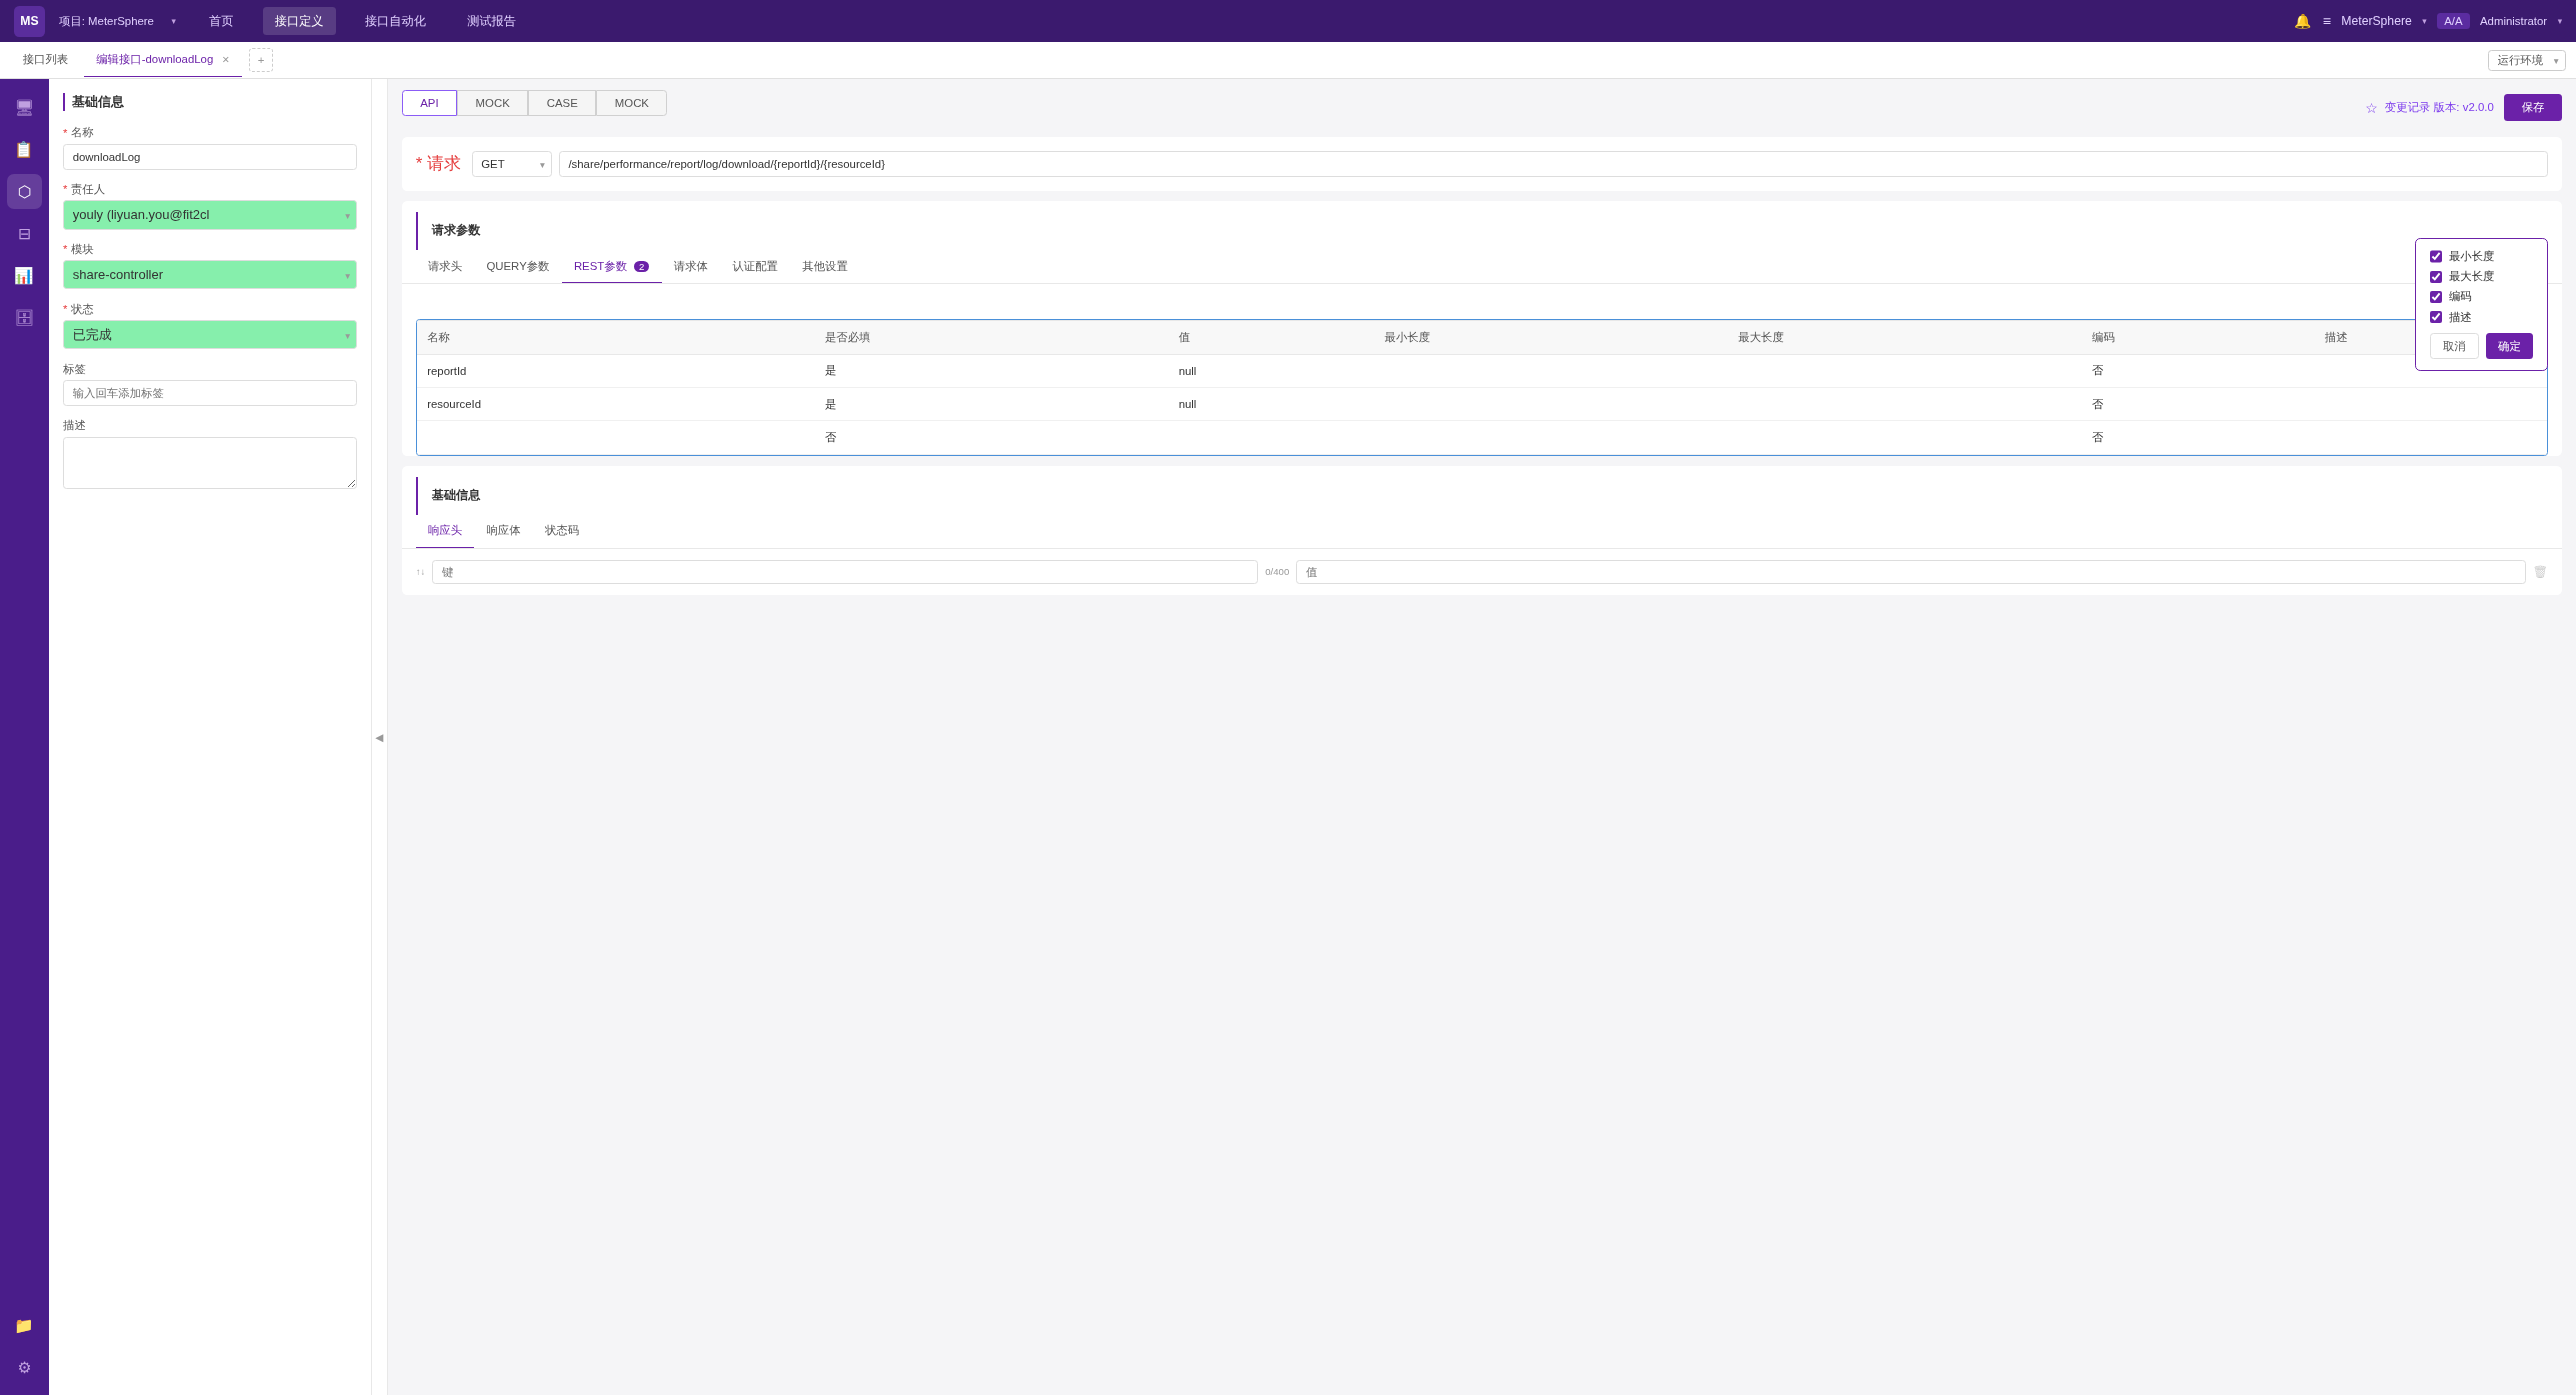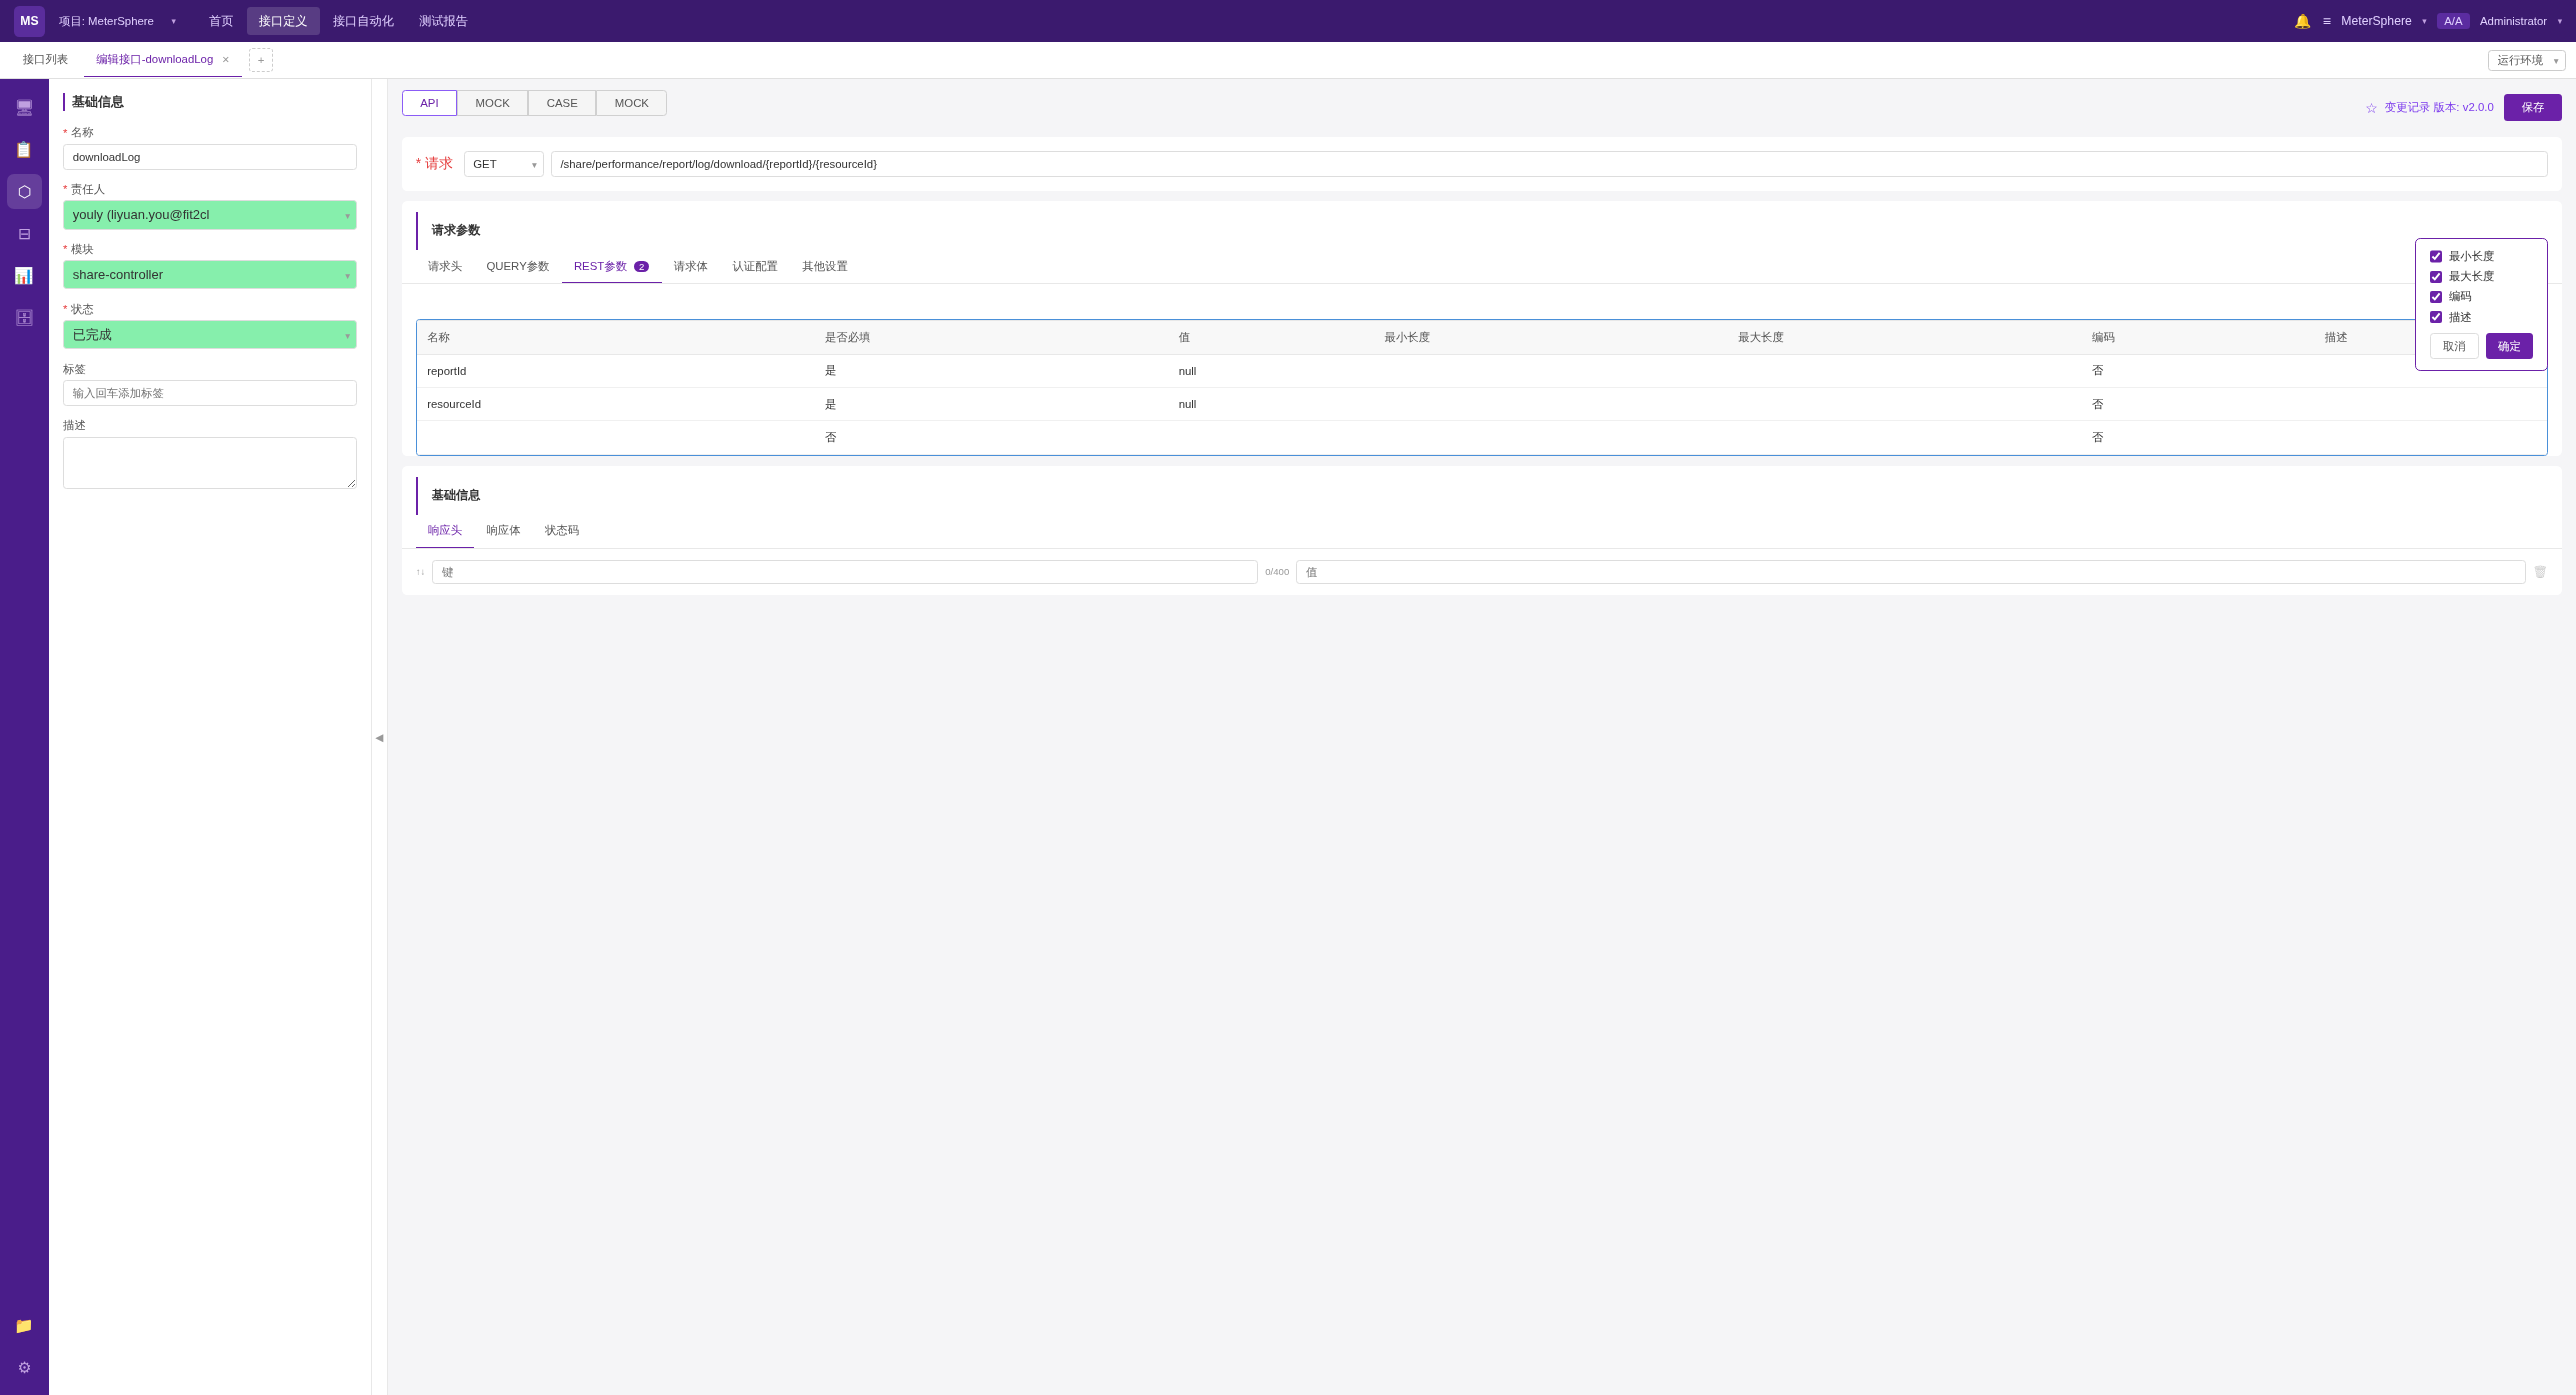--- a/index.html
+++ b/index.html
@@ -10,21 +10,21 @@
       display: flex; align-items: center; height: 42px;
       background: #3b1a6e; color: #fff; padding: 0 14px; gap: 14px;
     }
     .logo-box {
       width: 31px; height: 31px; background: #5a2d9c;
       border-radius: 5.2px; display: flex; align-items: center; justify-content: center;
       font-weight: bold; font-size: 12.2px; color: #fff; flex-shrink: 0;
     }
     .project-name { font-size: 11.4px; color: #e0d0ff; margin-right: 3.5px; }
     .project-arrow { color: #c0a0e0; font-size: 8.7px; }
-    .nav-links { display: flex; gap: 1px; margin-left: 7px; align-items: center; }
+    .nav-links { display: flex; gap: 17px; margin-left: 7px; align-items: center; }
     .nav-link {
       padding: 5.2px 12.2px; border-radius: 3.5px; cursor: pointer; color: #e0d0ff;
       font-size: 12.2px; text-decoration: none;
     }
     .nav-link.active { background: rgba(255,255,255,0.15); color: #fff; font-weight: 500; }
     .top-nav-right { margin-left: auto; display: flex; align-items: center; gap: 10.5px; color: #e0d0ff; }
     .top-nav-right .bell, .top-nav-right .list-icon { font-size: 14px; cursor: pointer; }
     .metersphere-brand { font-size: 12.2px; color: #e0d0ff; }
     .admin-text { font-size: 11.4px; color: #e0d0ff; }
 
@@ -121,21 +121,21 @@
     .version-info { display: flex; align-items: center; gap: 7px; color: #7c3aed; font-size: 11.4px; }
     .version-star { font-size: 14px; }
     .save-btn {
       background: #6b21a8; color: #fff; border: none; border-radius: 3.5px;
       padding: 6.1px 17.5px; font-size: 11.4px; cursor: pointer; font-weight: 500;
     }
 
     
     .content-card { background: #fff; border-radius: 5.2px; padding: 14px; margin-bottom: 10.5px; }
     .request-row { display: flex; align-items: center; gap: 7px; }
-    .request-label { color: #e53e3e; font-size: 14px; margin-right: 3.5px; }
+    .request-label { color: #e53e3e; font-size: 17px; margin-right: 3.5px; }
     .method-select-wrap { position: relative; }
     .method-select {
       border: 0.9px solid #ddd; border-radius: 3.5px; padding: 6.1px 24.5px 6.1px 8.7px;
       font-size: 11.4px; color: #333; background: #fff; appearance: none; cursor: pointer;
       min-width: 79px;
     }
     .method-select-wrap::after {
       content: '▾'; position: absolute; right: 7px; top: 50%; transform: translateY(-50%);
       color: #999; pointer-events: none; font-size: 9.6px;
     }

